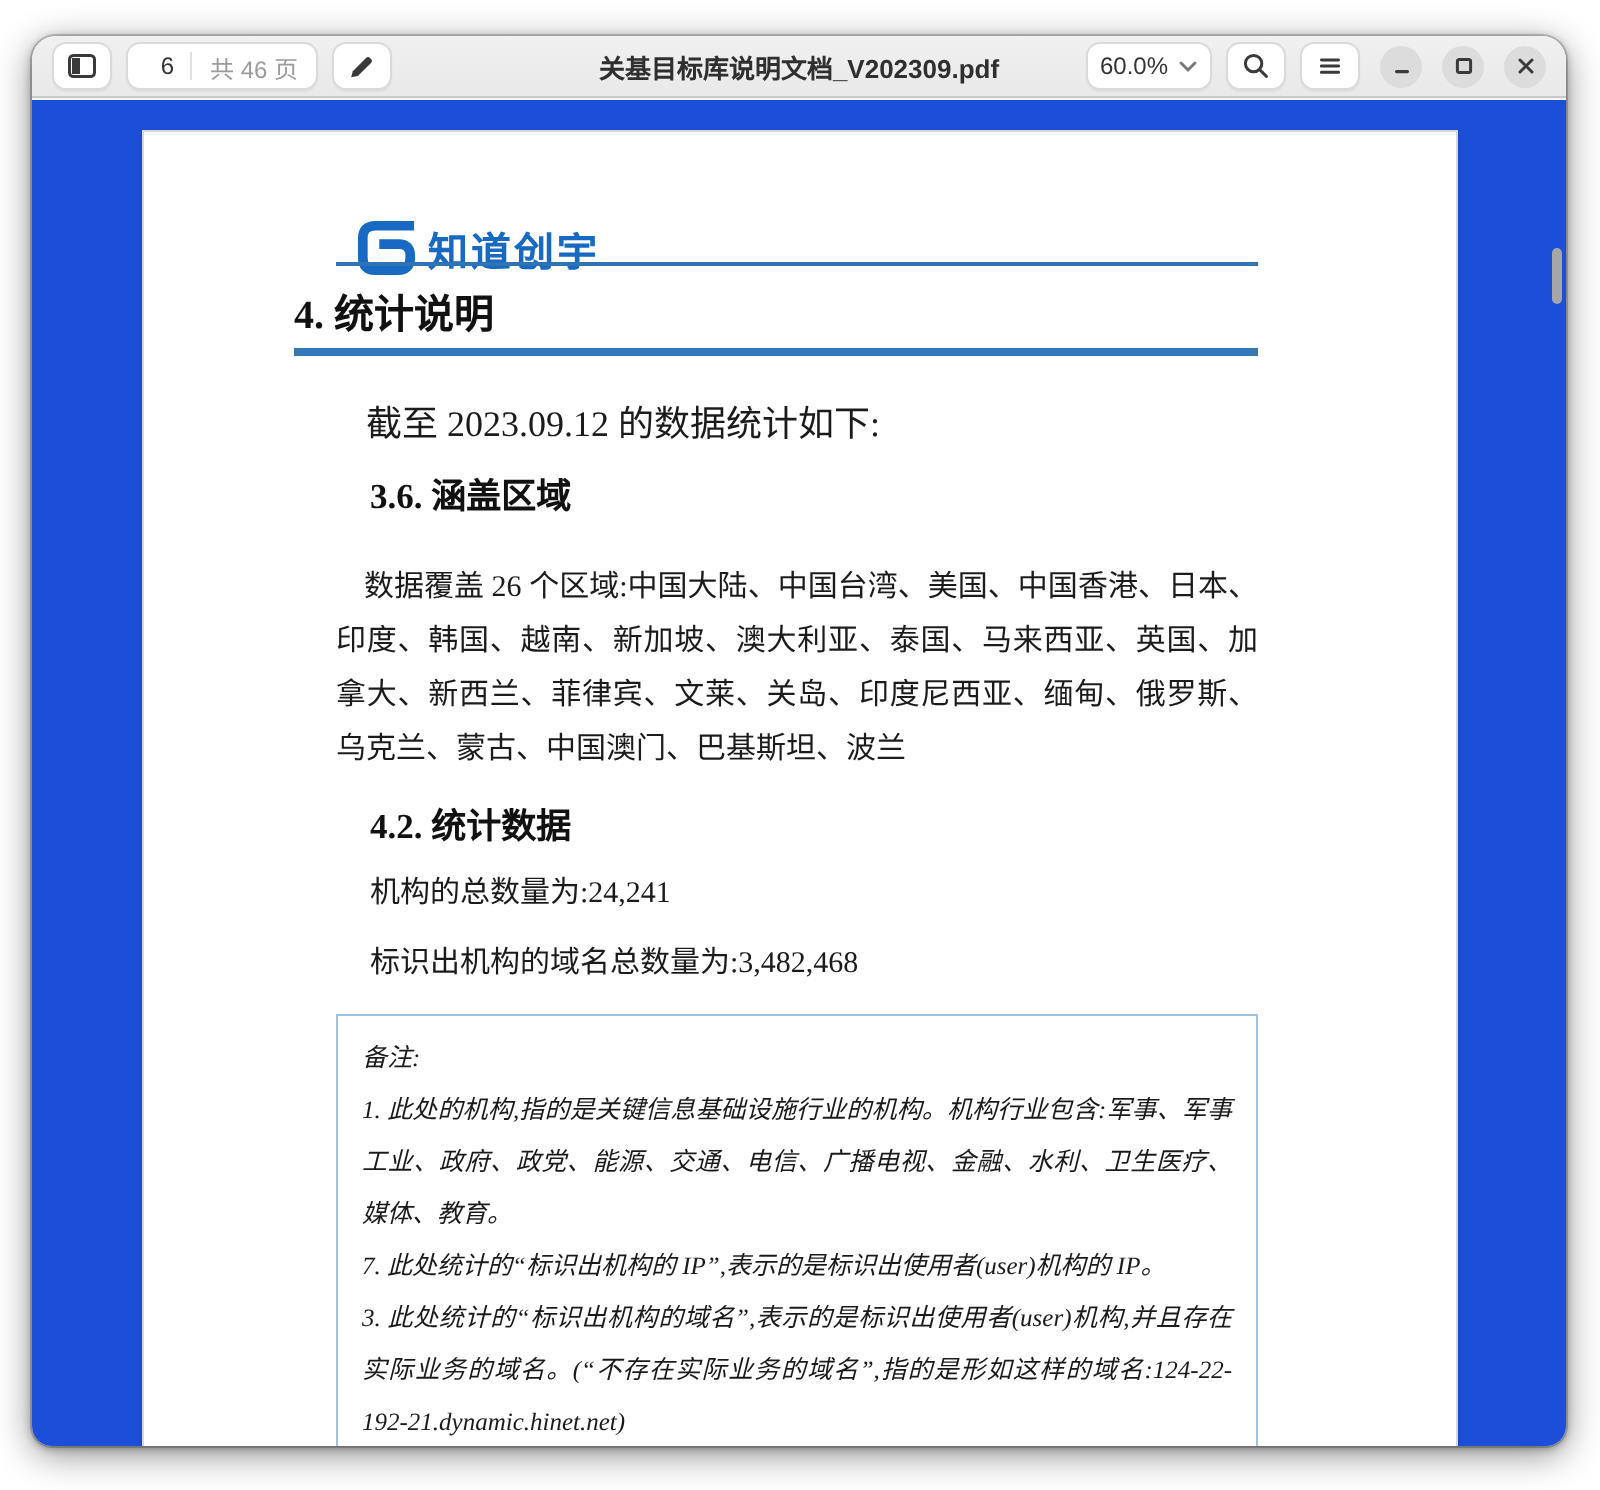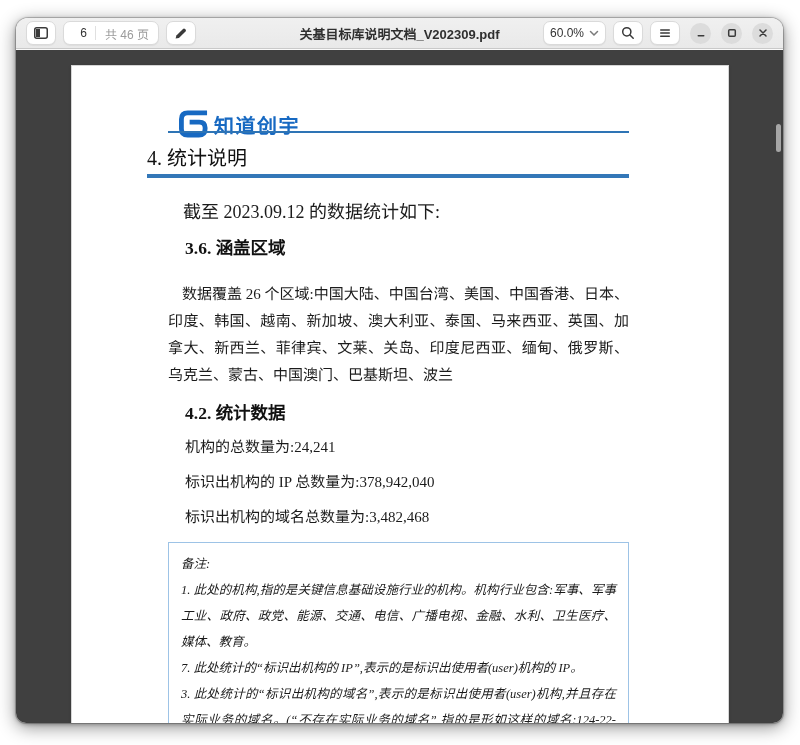--- a/index.html
+++ b/index.html
@@ -45,40 +45,40 @@
 
   .wc-btn {
     width: 21px; height: 21px; border-radius: 50%; border: none; background: #dcdcdc;
     display: inline-flex; align-items: center; justify-content: center; cursor: pointer; margin-left: 3px;
   }
 
   .icon-stroke { stroke: #3a3a3a; fill: none; stroke-width: 1.5; stroke-linecap: round; }
   .icon-fill { fill: #3a3a3a; }
 
   
-  .content { position: absolute; top: 32px; left: 0; right: 0; bottom: 0; background: #404040; overflow: hidden; }
+  .content { position: absolute; top: 32px; left: 0; right: 0; bottom: 0; background: #1d4ed8; overflow: hidden; }
   .pdf-page {
     position: absolute; left: 55px; top: 15px; width: 658px; height: 700px;
     background: #ffffff; border: 1px solid #d6d6d6; box-shadow: 0 1px 3px rgba(0,0,0,0.12);
   }
   .scroll-thumb { position: absolute; right: 2px; top: 74px; width: 5px; height: 28px; border-radius: 3px; background: #a6a6a6; }
 
   .doc { padding: 43px 99px 0 96px; font-family: "Liberation Serif", serif; color: #1b1b1b; }
 
   .logo-row { position: relative; height: 30px; }
   .logo-glyph { position: absolute; left: 9px; top: 0; }
   .logo-text {
     position: absolute; left: 46px; top: 1px;
     font-family: "Liberation Sans", sans-serif; font-weight: bold; font-size: 20px;
     color: #1769c2; letter-spacing: 1.5px; white-space: nowrap;
   }
   .logo-rule { position: absolute; left: 0; right: 0; top: 22px; border-top: 2px solid #2e74b5; }
 
   .doc-h1 {
-    margin: 6px 0 0 -21px; font-size: 20px; line-height: 27px; font-weight: normal; color: #111;
+    margin: 6px 0 0 -21px; font-size: 20px; line-height: 27px; font-weight: bold; color: #111;
     padding-bottom: 2px; border-bottom: 4px solid #3377b8;
   }
   .intro { margin: 22px 0 0; font-size: 18px; line-height: 24px; text-indent: 15px; }
   .doc-h2 { margin: 12px 0 0 17px; font-size: 17.5px; line-height: 24px; font-weight: bold; color: #111; }
   .body-para { margin: 21px 0 0; font-size: 15px; line-height: 27px; text-align: justify; text-indent: 14px; }
   .stat { margin: 10px 0 0 17px; font-size: 15px; line-height: 25px; }
   .stat:first-of-type { margin-top: 13px; }
 
   .note-box {
     margin-top: 12px; border: 1px solid #9dc3e6; padding: 8px 12px 7px;
@@ -167,21 +167,20 @@
 
           <h1 class="doc-h1">4. 统计说明</h1>
 
           <p class="intro">截至 2023.09.12 的数据统计如下:</p>
 
           <h2 class="doc-h2">3.6. 涵盖区域</h2>
           <p class="body-para">数据覆盖 26 个区域:中国大陆、中国台湾、美国、中国香港、日本、印度、韩国、越南、新加坡、澳大利亚、泰国、马来西亚、英国、加拿大、新西兰、菲律宾、文莱、关岛、印度尼西亚、缅甸、俄罗斯、乌克兰、蒙古、中国澳门、巴基斯坦、波兰</p>
 
           <h2 class="doc-h2">4.2. 统计数据</h2>
           <p class="stat">机构的总数量为:24,241</p>
-          <p class="stat">标识出机构的 IP 总数量为:378,942,040</p>
           <p class="stat">标识出机构的域名总数量为:3,482,468</p>
 
           <div class="note-box">
             <p class="note-title">备注:</p>
             <p>1. 此处的机构,指的是关键信息基础设施行业的机构。机构行业包含:军事、军事工业、政府、政党、能源、交通、电信、广播电视、金融、水利、卫生医疗、媒体、教育。</p>
             <p>7. 此处统计的“标识出机构的 IP”,表示的是标识出使用者(user)机构的 IP。</p>
             <p>3. 此处统计的“标识出机构的域名”,表示的是标识出使用者(user)机构,并且存在实际业务的域名。(“不存在实际业务的域名”,指的是形如这样的域名:124-22-192-21.dynamic.hinet.net)</p>
           </div>
 
         </div>

